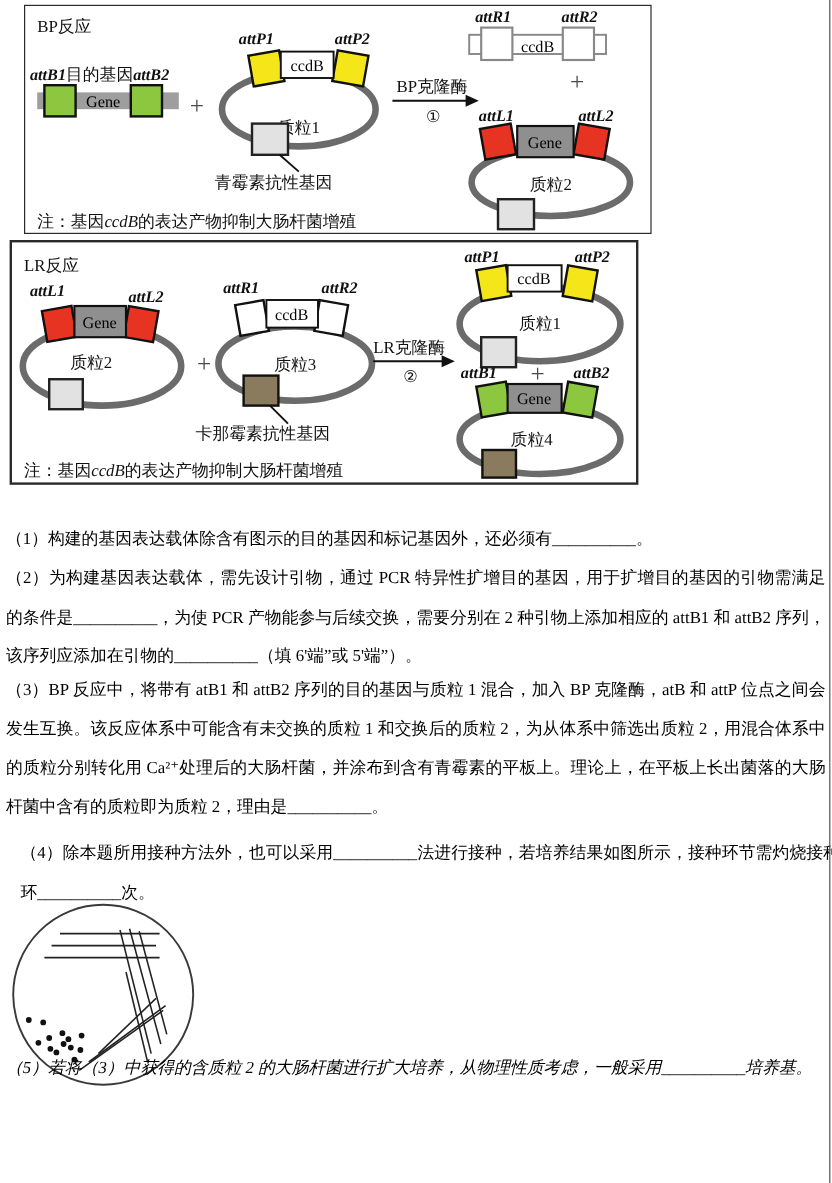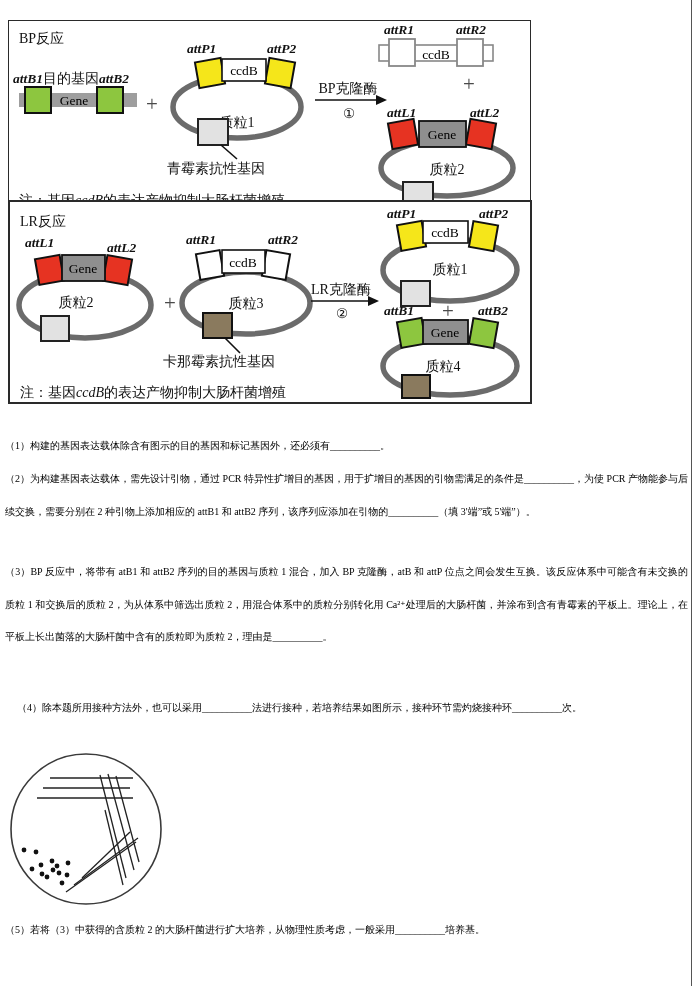--- a/index.html
+++ b/index.html
@@ -1,28 +1,28 @@
 <!DOCTYPE html>
 <html><head>
 <meta charset="utf-8">
 <style>
   html,body{margin:0;padding:0;background:#fff;}
   body{position:relative;width:693px;height:986px;overflow:hidden;
        font-family:"Liberation Serif","DejaVu Serif",serif;color:#000;}
   .figbox{position:absolute;background:#fff;border:1.5px solid #2a2a2a;}
-  #bp-box{left:8px;top:4px;width:521px;height:189px;margin-top:16px;}
+  #bp-box{left:20px;top:4px;width:521px;height:189px;}
   #lr-box{left:8px;top:200px;width:520px;height:200px;border-width:2px;}
   svg{display:block;}
   .cn{font-family:"Liberation Serif","DejaVu Serif",serif;font-size:14px;fill:#111;}
   .cn13{font-family:"Liberation Serif","DejaVu Serif",serif;font-size:13.5px;fill:#111;}
   .att{font-family:"Liberation Serif","DejaVu Serif",serif;font-style:italic;font-weight:bold;font-size:13.5px;fill:#111;}
   .gene{font-family:"Liberation Serif","DejaVu Serif",serif;font-size:13.5px;fill:#000;}
   .plus{font-family:"Liberation Serif","DejaVu Serif",serif;font-size:21px;fill:#4a4a4a;}
   .ital{font-style:italic;}
-  .q{position:absolute;left:5px;width:683px;font-size:10px;line-height:32.7px;
+  .q{position:absolute;left:5px;width:683px;font-size:14px;line-height:32.7px;
      text-align:justify;color:#000;}
   #dish-wrap{position:absolute;left:8px;top:750px;width:158px;height:158px;}
   #page-right-border{position:absolute;top:0;right:1px;width:1.5px;height:986px;background:#555;}
 </style>
 </head>
 <body>
 
 <div id="bp-box" class="figbox">
 <svg width="521" height="189" viewBox="0 0 521 189">
   <text class="cn" x="10" y="22">BP反应</text>
@@ -154,21 +154,21 @@
     <rect x="392" y="173" width="28" height="23" fill="#8a7a5e" stroke="#111" stroke-width="2"></rect>
   </g>
 
   <text class="cn" x="10" y="195">
     <tspan>注：基因</tspan><tspan class="ital">ccdB</tspan><tspan>的表达产物抑制大肠杆菌增殖</tspan>
   </text>
 </svg>
 </div>
 
 <p class="q" style="top:420px;">（1）构建的基因表达载体除含有图示的目的基因和标记基因外，还必须有__________。</p>
-<p class="q" style="top:453px;">（2）为构建基因表达载体，需先设计引物，通过 PCR 特异性扩增目的基因，用于扩增目的基因的引物需满足的条件是__________，为使 PCR 产物能参与后续交换，需要分别在 2 种引物上添加相应的 attB1 和 attB2 序列，该序列应添加在引物的__________（填 3'端”或 5'端”）。</p>
+<p class="q" style="top:453px;">（2）为构建基因表达载体，需先设计引物，通过 PCR 特异性扩增目的基因，用于扩增目的基因的引物需满足的条件是__________，为使 PCR 产物能参与后续交换，需要分别在 2 种引物上添加相应的 attB1 和 attB2 序列，该序列应添加在引物的__________（填 6'端”或 5'端”）。</p>
 <p class="q" style="top:546px;">（3）BP 反应中，将带有 atB1 和 attB2 序列的目的基因与质粒 1 混合，加入 BP 克隆酶，atB 和 attP 位点之间会发生互换。该反应体系中可能含有未交换的质粒 1 和交换后的质粒 2，为从体系中筛选出质粒 2，用混合体系中的质粒分别转化用 Ca²⁺处理后的大肠杆菌，并涂布到含有青霉素的平板上。理论上，在平板上长出菌落的大肠杆菌中含有的质粒即为质粒 2，理由是__________。</p>
 <p class="q" style="top:682px;margin-left:12px;">（4）除本题所用接种方法外，也可以采用__________法进行接种，若培养结果如图所示，接种环节需灼烧接种环__________次。</p>
 
 <div id="dish-wrap">
 <svg width="158" height="158" viewBox="0 0 158 158">
   <circle cx="78" cy="79" r="75" fill="none" stroke="#3a3a3a" stroke-width="1.6"></circle>
   <g stroke="#222" stroke-width="1.3">
     <line x1="42" y1="28" x2="125" y2="28"></line>
     <line x1="35" y1="38" x2="122" y2="38"></line>
     <line x1="29" y1="48" x2="125" y2="48"></line>
@@ -195,15 +195,15 @@
         <circle cx="49" cy="116" r="2.4"></circle>
     <circle cx="51" cy="123" r="2.4"></circle>
         <circle cx="59" cy="125" r="2.4"></circle>
     <circle cx="54" cy="133" r="2.4"></circle>
         <circle cx="45" cy="120" r="2.4"></circle>
     <circle cx="60" cy="113" r="2.4"></circle>
   </g>
 </svg>
 </div>
 
-<p class="q" style="top:904px;">（5）若将（3）中获得的含质粒 2 的大肠杆菌进行扩大培养，从物理性质考虑，一般采用__________培养基。</p>
+<p class="q" style="top:861px;font-style:italic;">（5）若将（3）中获得的含质粒 2 的大肠杆菌进行扩大培养，从物理性质考虑，一般采用__________培养基。</p>
 
 <div id="page-right-border"></div>
 
 </body></html>

